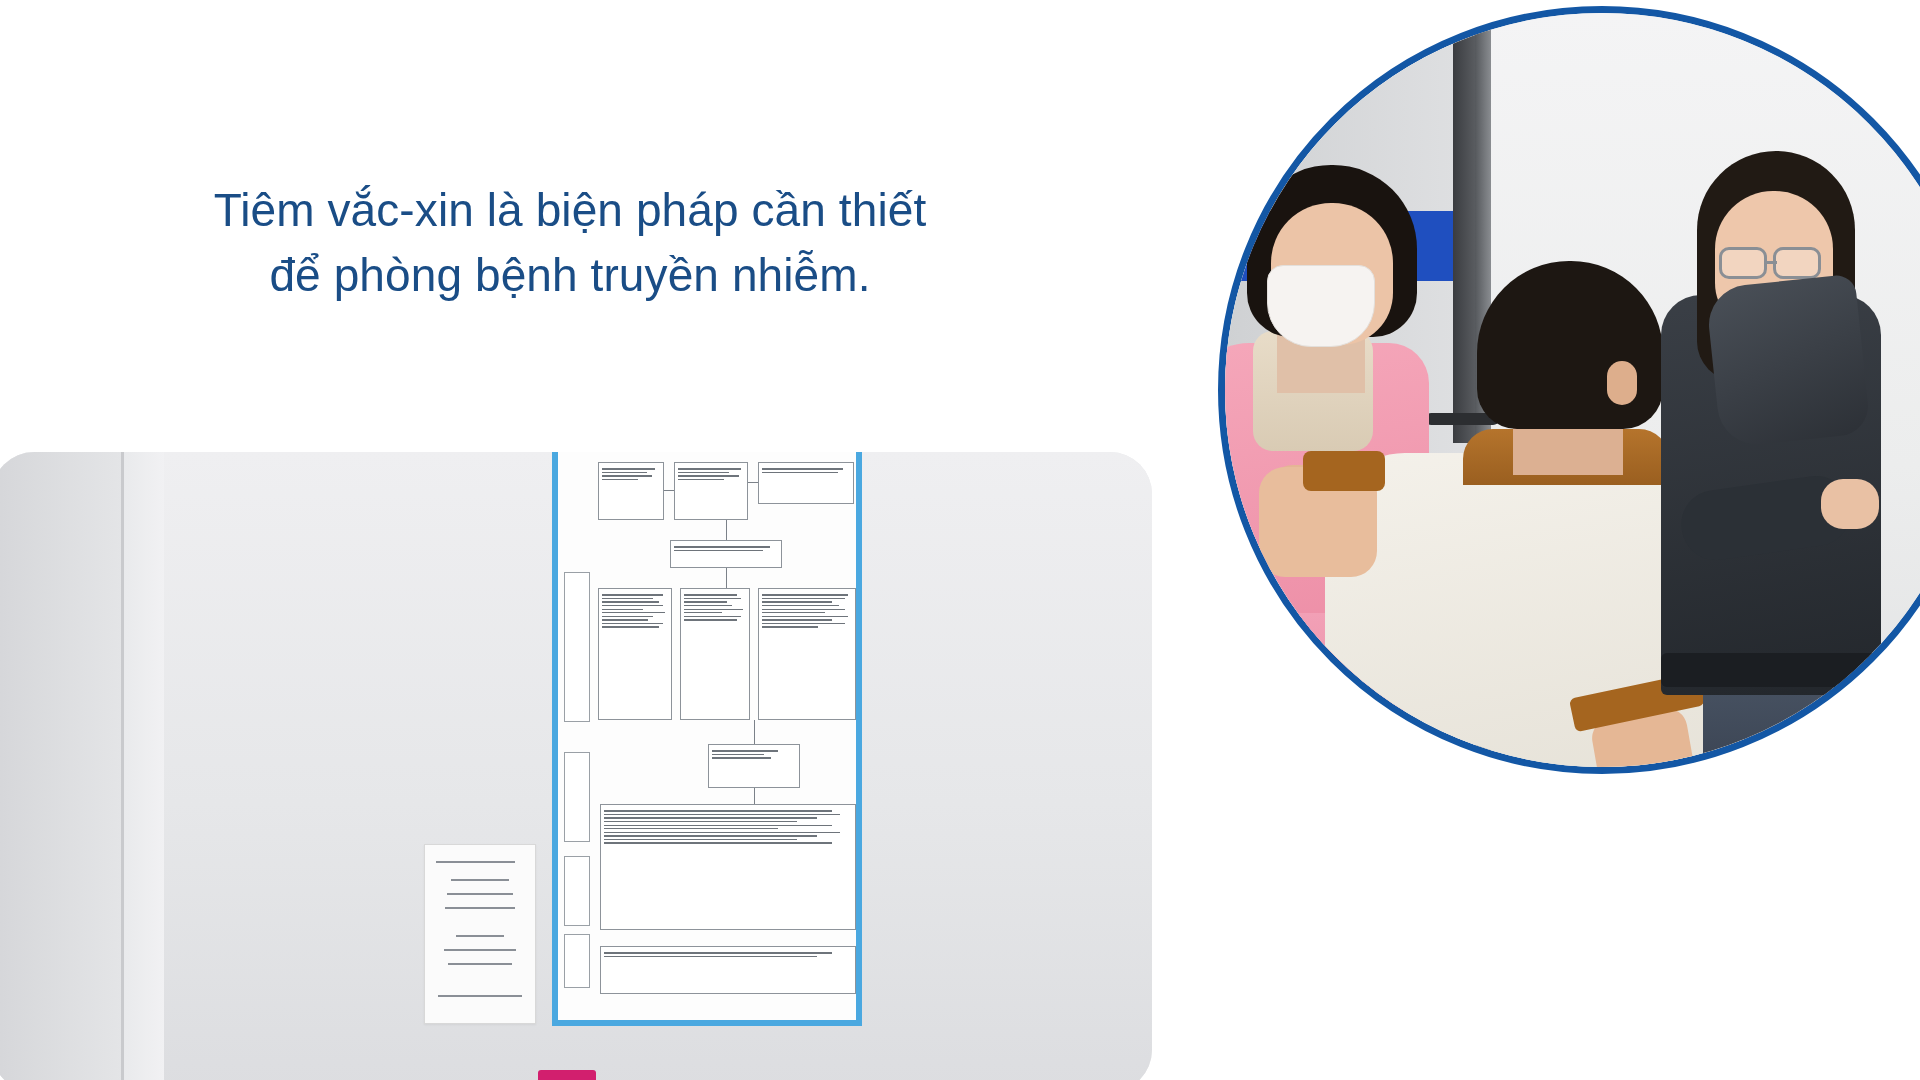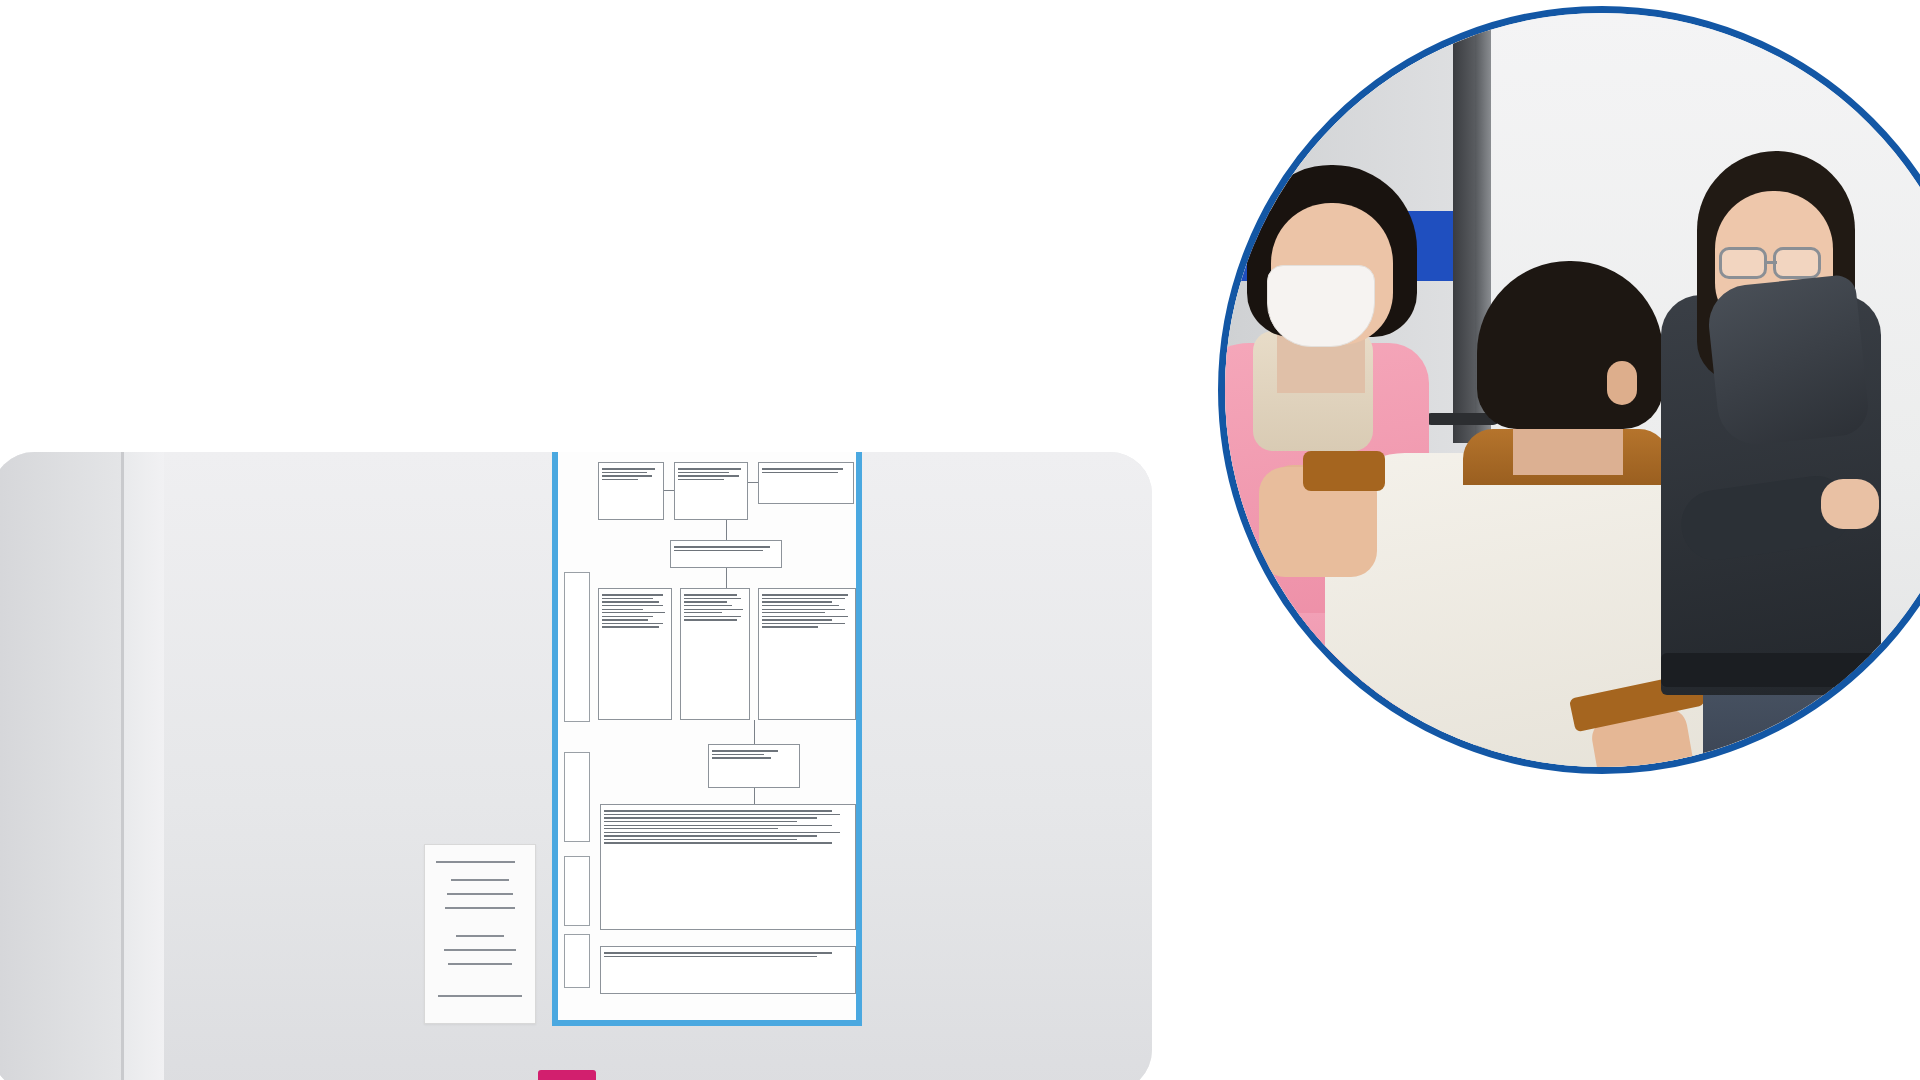--- a/index.html
+++ b/index.html
@@ -168,20 +168,22 @@
   .cg-jeans { position:absolute; left:478px; top:648px; width:170px; height:120px;
              background:linear-gradient(180deg,#4a5565,#3a4352); }
   .cg-cuff  { position:absolute; left:436px; top:640px; width:220px; height:34px;
              background:#1b1e22; border-radius:6px; }
 </style>
 </head>
 <body>
 
 <div id="stage">
 
+  <div class="headline">Tiêm vắc-xin là biện pháp cần thiết
+để phòng bệnh truyền nhiễm.</div>
 
   <div class="photo-left">
     <div class="scene">
       <div class="wall-back"></div>
       <div class="wall-left"></div>
       <div class="wall-corner"></div>
 
       <div class="poster-main">
         <div class="side-tab" style="top:120px;height:150px;"></div>
         <div class="side-tab" style="top:300px;height:90px;"></div>

